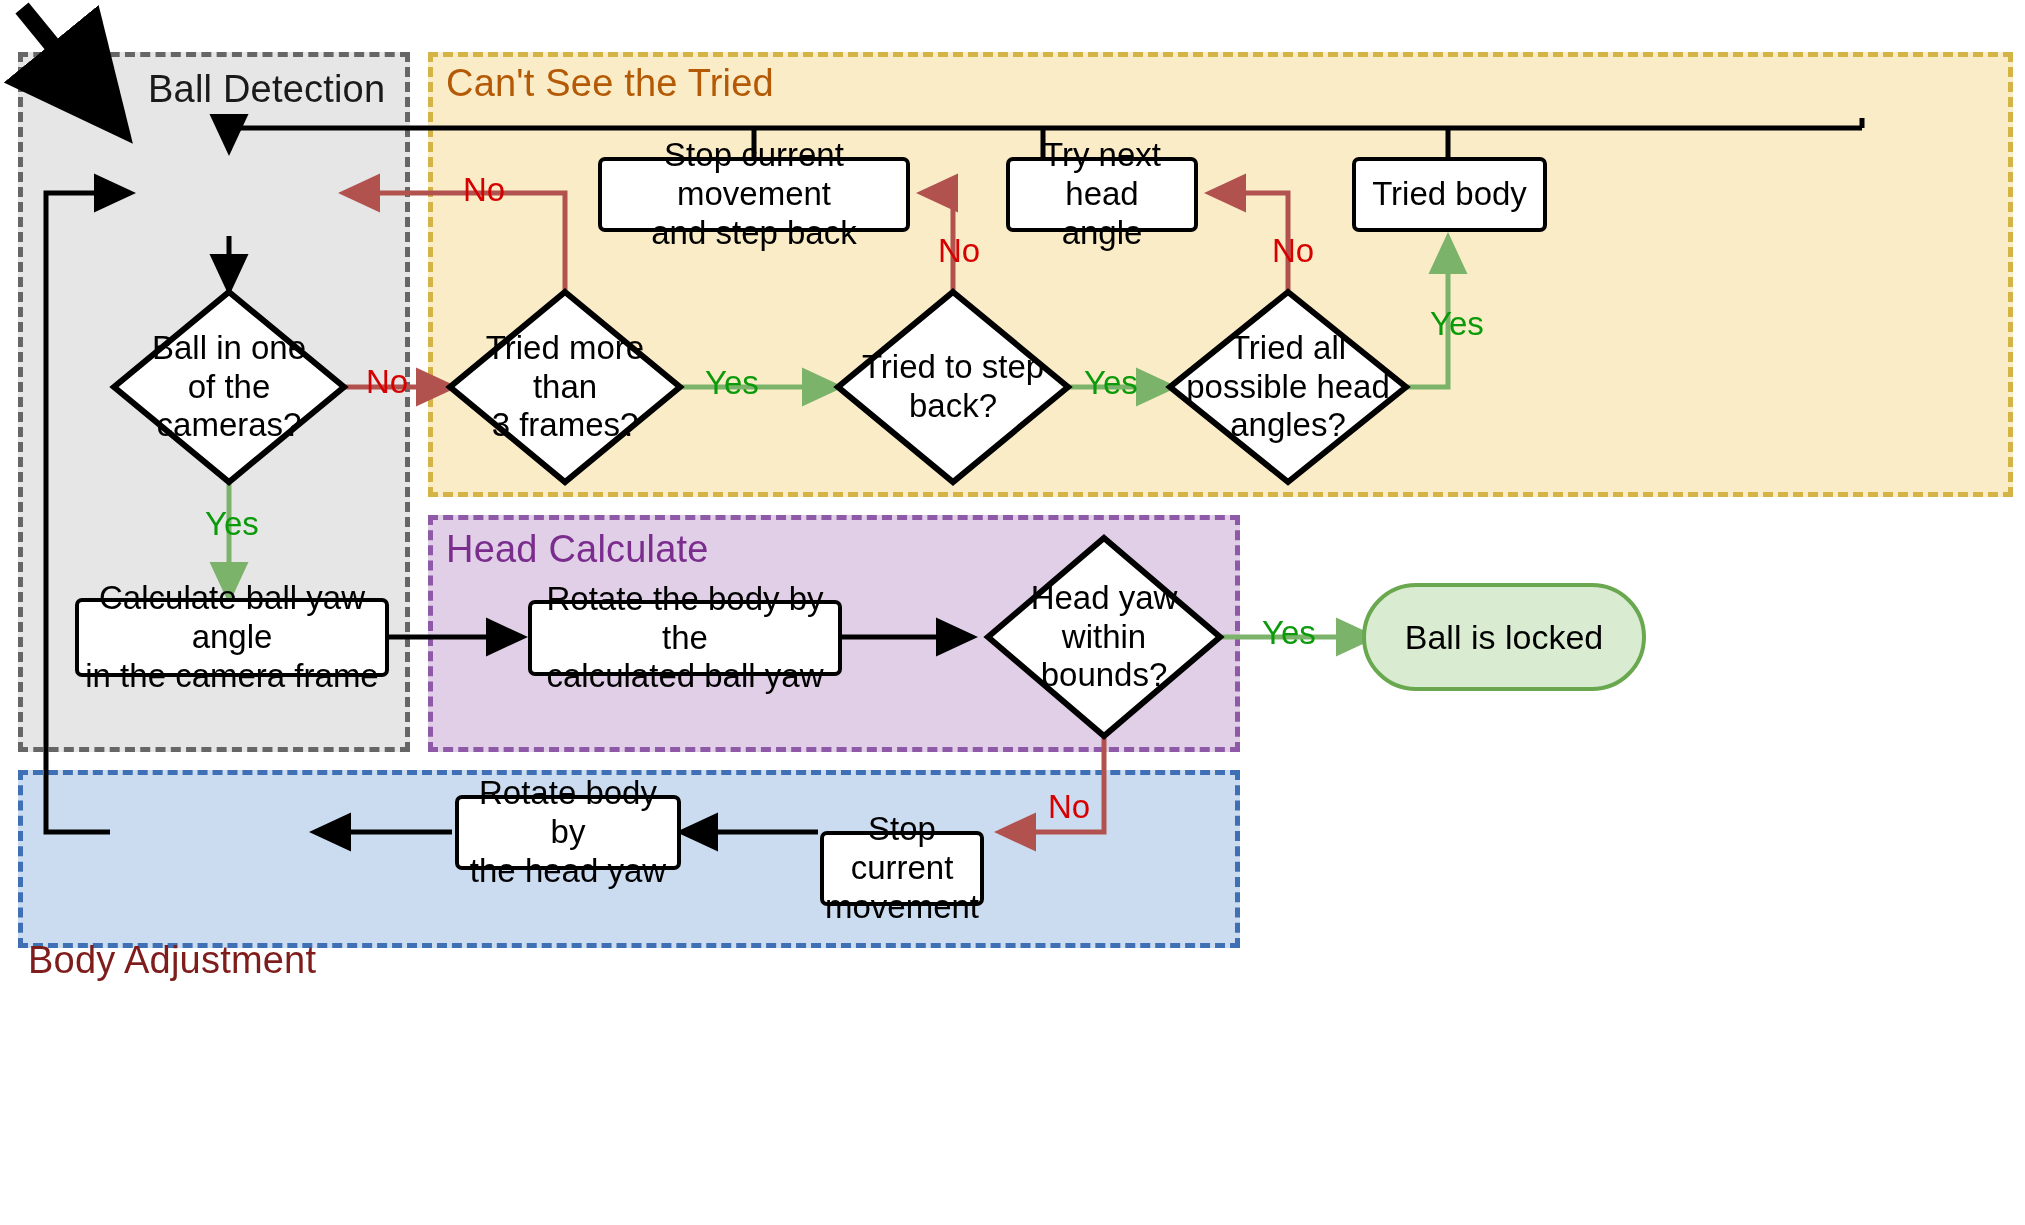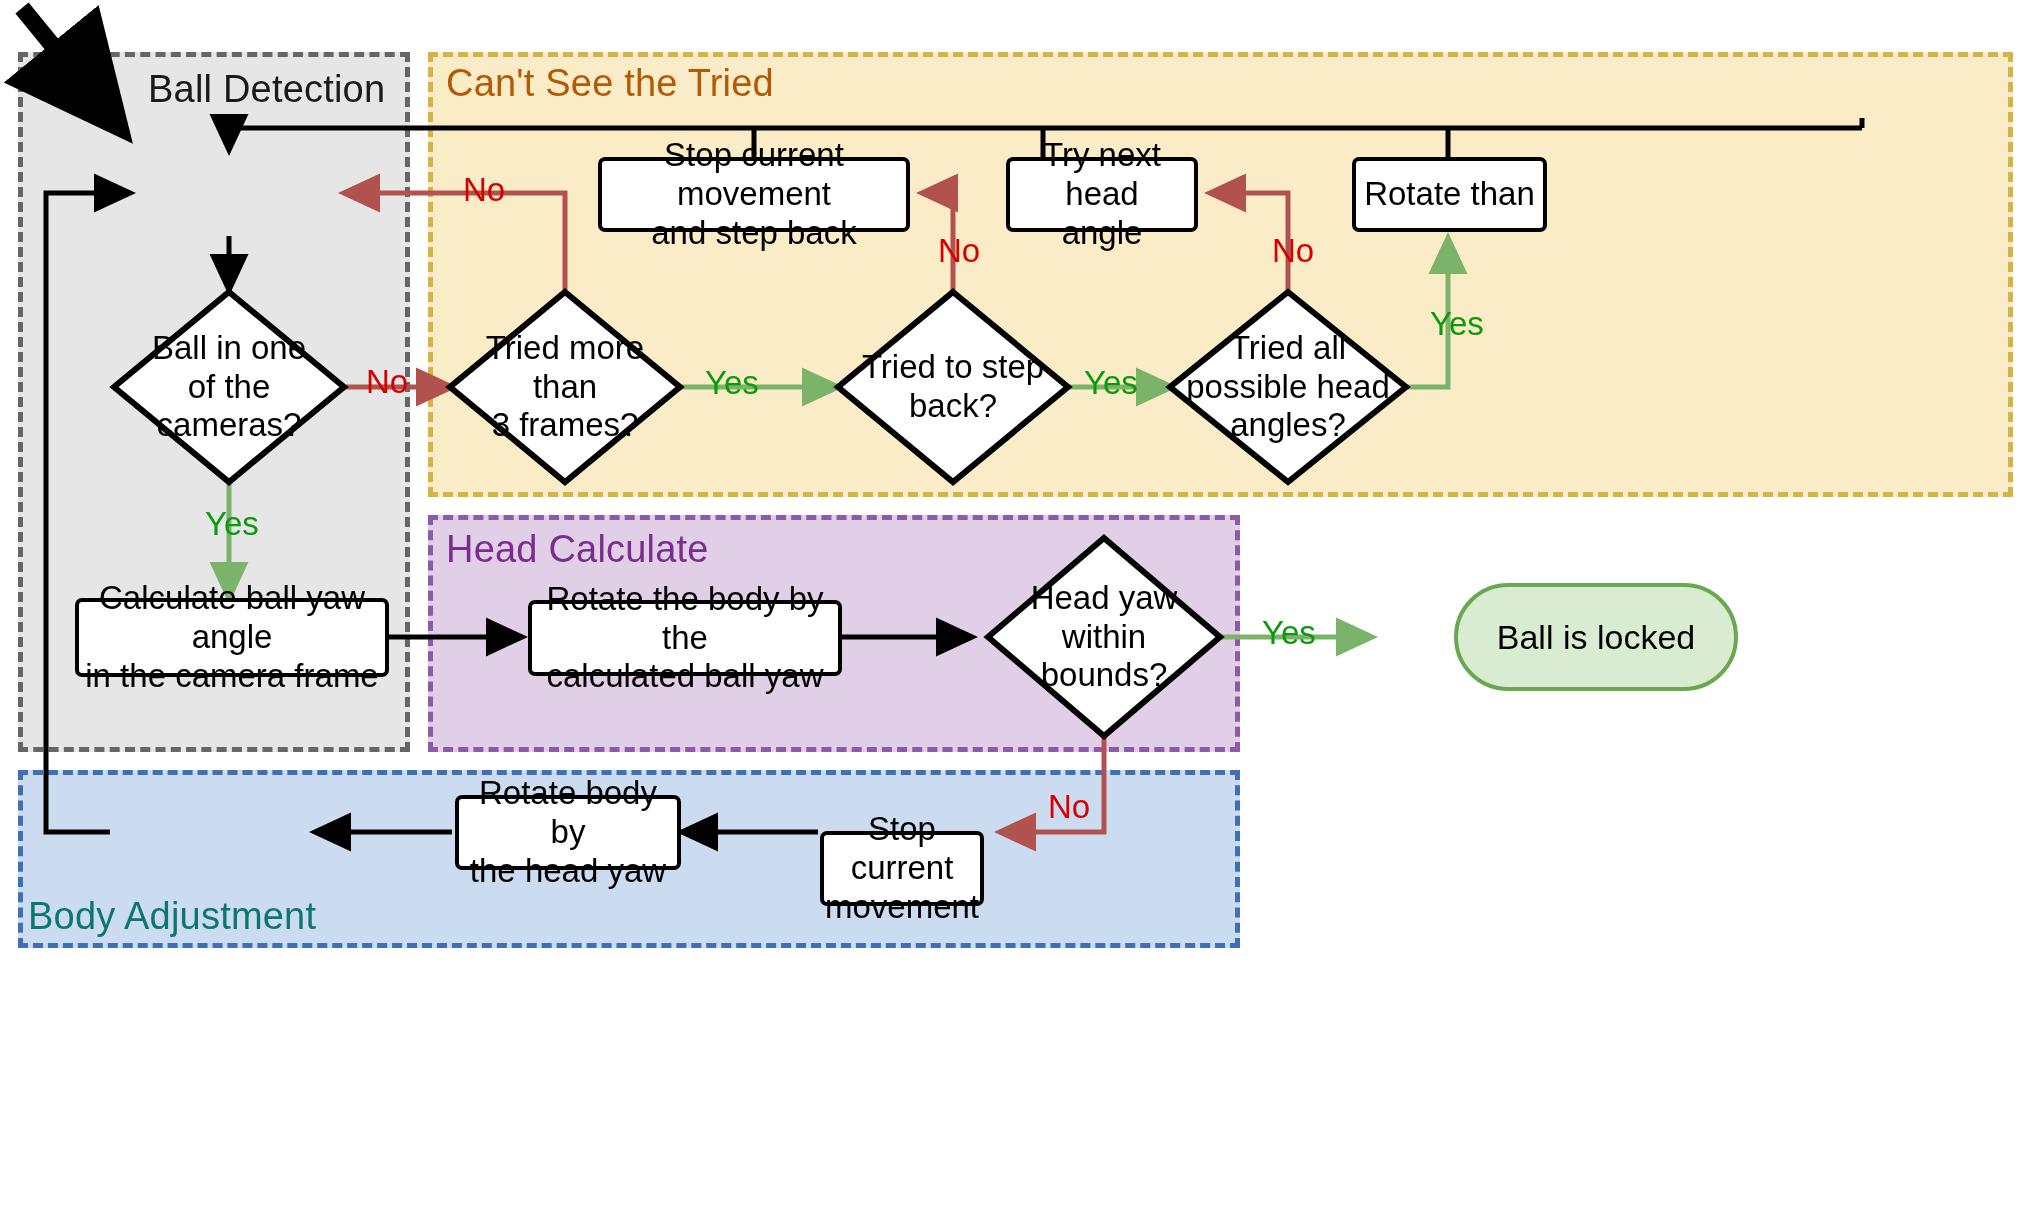--- a/index.html
+++ b/index.html
@@ -111,21 +111,21 @@
 
   <div class="group-box" style="left:428px; top:515px; width:812px; height:237px;
               background:#e0cfe6; border:5px dashed #8e5aa8;"></div>
 
   <div class="group-box" style="left:18px; top:770px; width:1222px; height:178px;
               background:#ccdcf0; border:5px dashed #3f6fb5;"></div>
 
   <div class="group-title" style="left:148px; top:68px; color:#1a1a1a;">Ball Detection</div>
   <div class="group-title" style="left:446px; top:62px; color:#b45a06;">Can't See the Tried</div>
   <div class="group-title" style="left:446px; top:528px; color:#7b2d8e;">Head Calculate</div>
-  <div class="group-title" style="left:28px; top:895px; color:#0f766e;">Body Adjustment</div>
+  <div class="group-title" style="left:28px; top:939px; color:#7f1d1d;">Body Adjustment</div>
 
   <svg class="layer" viewBox="0 0 2025 1225" xmlns="http://www.w3.org/2000/svg">
     <defs>
       <marker id="ah-blk" markerWidth="9" markerHeight="9" refX="7.2" refY="4.5" orient="auto" markerUnits="strokeWidth">
         <path d="M0,0.6 L8.4,4.5 L0,8.4 z" fill="#000000"></path>
       </marker>
       <marker id="ah-red" markerWidth="9" markerHeight="9" refX="7.2" refY="4.5" orient="auto" markerUnits="strokeWidth">
         <path d="M0,0.6 L8.4,4.5 L0,8.4 z" fill="#b2524f"></path>
       </marker>
       <marker id="ah-grn" markerWidth="9" markerHeight="9" refX="7.2" refY="4.5" orient="auto" markerUnits="strokeWidth">
@@ -238,26 +238,26 @@
 
   <div class="node proc" style="left:75px; top:598px; width:314px; height:79px; white-space:pre-line;">Calculate ball yaw angle
 in the camera frame</div>
 
   <div class="node proc" style="left:598px; top:157px; width:312px; height:75px; white-space:pre-line;">Stop current movement
 and step back</div>
 
   <div class="node proc" style="left:1006px; top:157px; width:192px; height:75px; white-space:pre-line;">Try next head
 angle</div>
 
-  <div class="node proc" style="left:1352px; top:157px; width:195px; height:75px; white-space:pre-line;">Rotate than</div>
+  <div class="node proc" style="left:1352px; top:157px; width:195px; height:75px; white-space:pre-line;">Tried body</div>
 
   <div class="node proc" style="left:528px; top:600px; width:314px; height:76px; white-space:pre-line;">Rotate the body by the
 calculated ball yaw</div>
 
-  <div class="node terminal" style="left:1454px; top:583px; width:284px; height:108px; white-space:pre-line;text-align:center;">Ball is locked</div>
+  <div class="node terminal" style="left:1362px; top:583px; width:284px; height:108px; white-space:pre-line;text-align:center;">Ball is locked</div>
 
   <div class="node proc" style="left:820px; top:795px; width:164px; height:75px; white-space:pre-line;margin-top:36px;">Stop current
 movement</div>
 
   <div class="node proc" style="left:455px; top:795px; width:226px; height:75px; white-space:pre-line;">Rotate body by
 the head yaw</div>
 
 
   <div class="edge-label lbl-no" style="left:366px; top:363px;">No</div>
 

